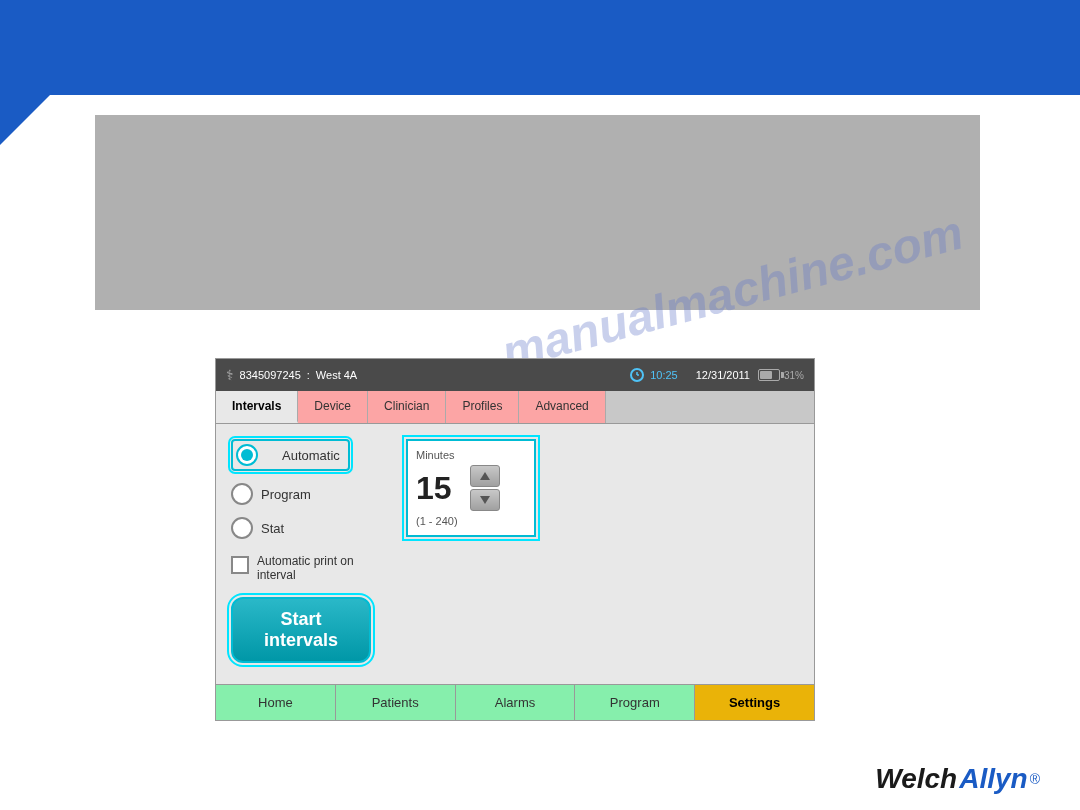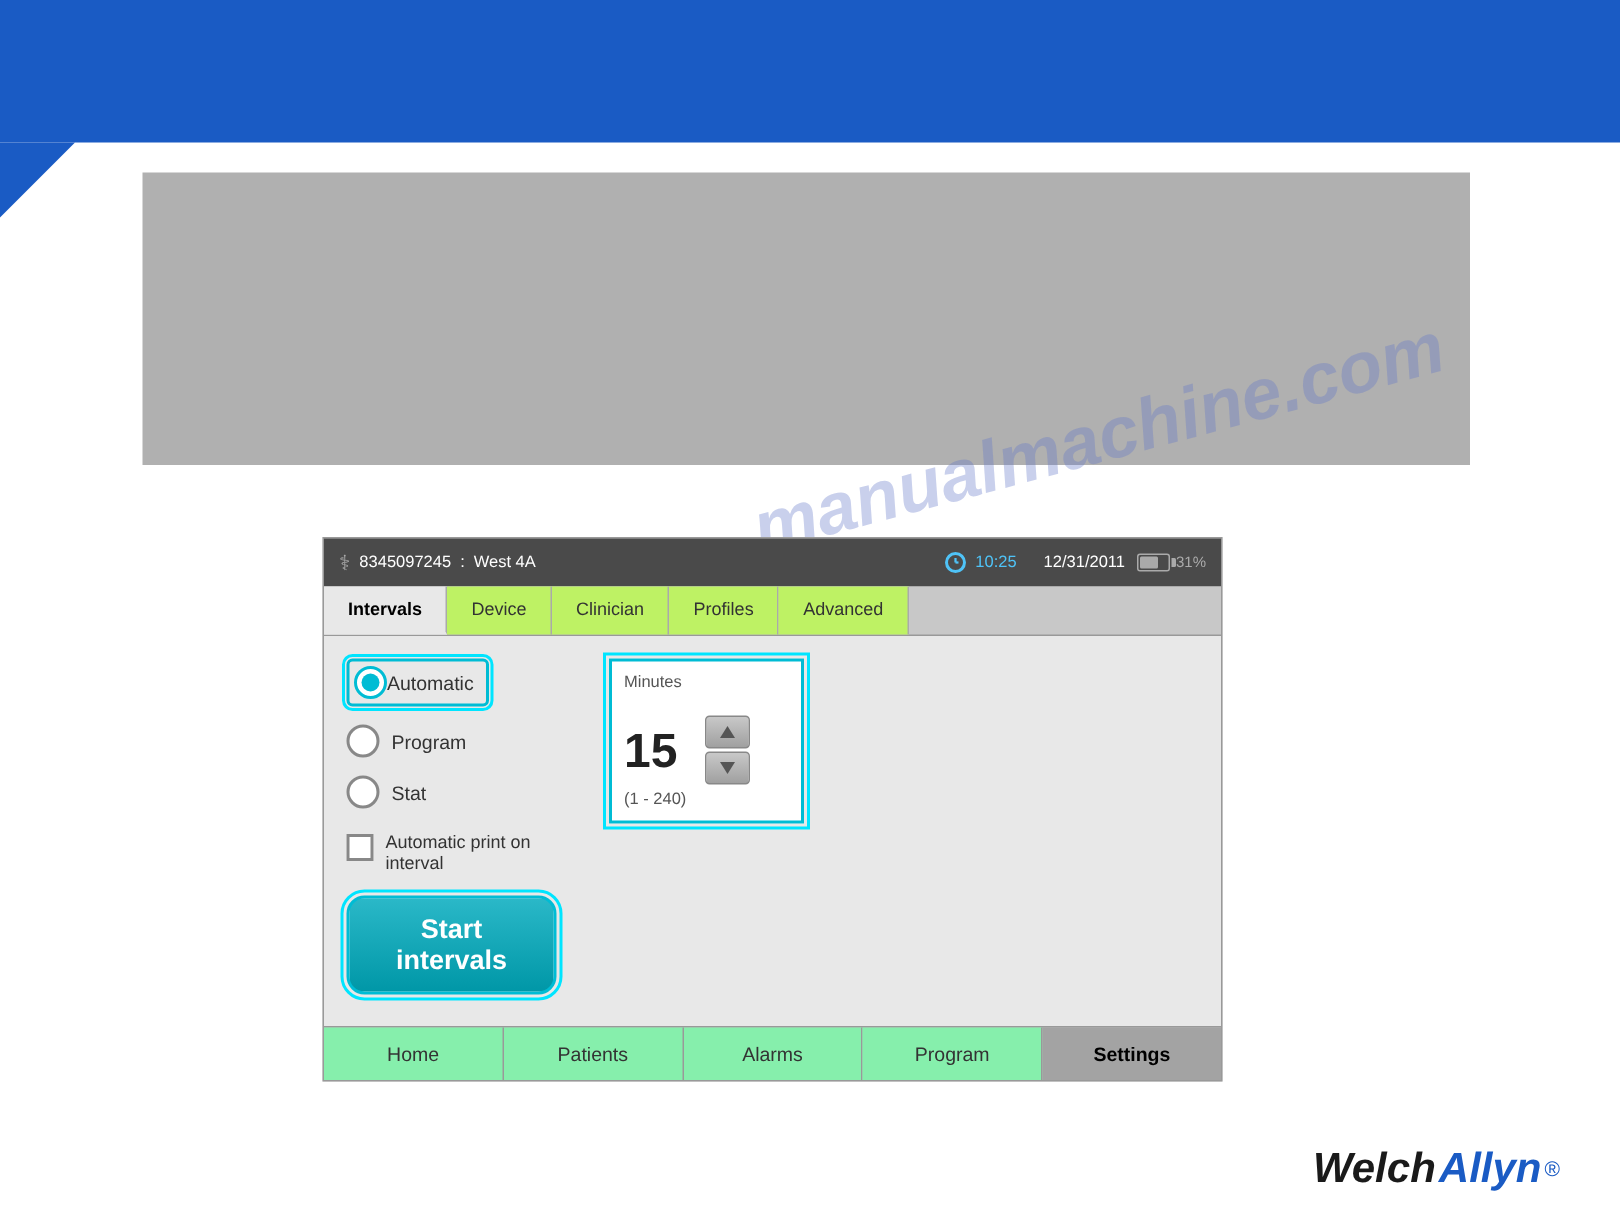--- a/index.html
+++ b/index.html
@@ -160,21 +160,21 @@
       display: flex;
       border-bottom: 1px solid #999;
     }
 
     .tab {
       padding: 8px 16px;
       font-size: 12px;
       color: #333;
       cursor: pointer;
       border-right: 1px solid #aaa;
-      background: #bef264;
+      background: #fca5a5;
       white-space: nowrap;
     }
 
     .tab.active {
       background: #e8e8e8;
       font-weight: bold;
       color: #000;
       border-bottom: 2px solid #e8e8e8;
     }
 
@@ -274,21 +274,21 @@
       width: 130px;
       padding: 8px;
       display: flex;
       flex-direction: column;
       align-items: flex-start;
     }
 
     .minutes-label {
       font-size: 11px;
       color: #555;
-      margin-bottom: 16px;
+      margin-bottom: 4px;
       text-align: center;
     }
 
     .spinner-row {
       display: flex;
       align-items: center;
       gap: 4px;
     }
 
     .spinner-value {
@@ -345,21 +345,21 @@
       cursor: pointer;
       border-right: 1px solid #999;
       background: #86efac;
     }
 
     .nav-btn:last-child {
       border-right: none;
     }
 
     .nav-btn.active {
-      background: #a3a3a3;
+      background: #eab308;
       color: #000;
       font-weight: bold;
     }
 
     
     .logo-area {
       position: absolute;
       bottom: 15px;
       right: 40px;
       display: flex;
@@ -389,21 +389,21 @@
 
     
     .radio-highlight {
       border: 2px solid #00bcd4;
       outline: 2px solid #00e5ff;
       outline-offset: 1px;
       border-radius: 4px;
       padding: 3px 8px 3px 3px;
       display: inline-flex;
       align-items: center;
-      gap: 0;
+      gap: 24px;
     }
   </style>
 </head>
 <body>
 
 <div class="header-bar"></div>
 
 <div class="corner-triangle"></div>
 
 <div class="gray-area">

